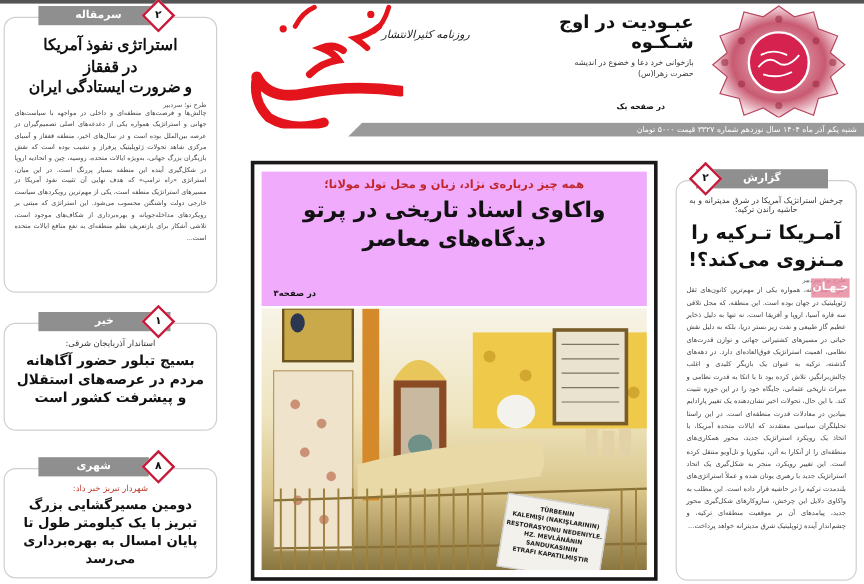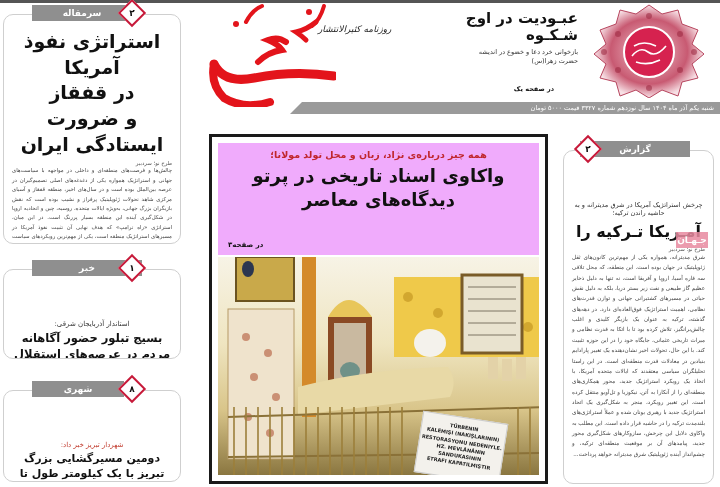--- a/index.html
+++ b/index.html
@@ -18,21 +18,21 @@
     font-size: 9px; font-weight: bold; line-height: 16px; text-align: center; z-index: 3;
   }
   .tagnum {
     position: absolute; width: 20px; height: 20px; transform: rotate(45deg);
     background: #fff; border: 2px solid #c71a3a; z-index: 4;
   }
   .tagnum span {
     display: block; transform: rotate(-45deg); font-size: 9px; font-weight: bold;
     line-height: 16px; text-align: center; color: #111;
   }
-  .kicker { font-size: 7px; color: #333; margin-bottom: 2px; line-height: 1.3; margin-top: 38px; }
+  .kicker { font-size: 7px; color: #333; margin-bottom: 2px; line-height: 1.3; }
   .kicker.red { color: #c0392b; }
   .headline { font-weight: bold; color: #111; line-height: 1.35; }
   .body-text {
     font-size: 5.4px; line-height: 1.75; color: #444; text-align: justify; direction: rtl;
   }
   .byline { font-size: 5.4px; color: #555; text-align: right; margin-top: 3px; }
 
   
   .logo {
     position: absolute; left: 206px; top: 2px; width: 130px; height: 105px;
@@ -93,21 +93,21 @@
 
 <div class="top-rule"></div>
 
 <div class="tagbar" style="left:32px; top:5px; width:100px;">
   <span>سرمقاله</span>
 </div>
 <div class="tagnum" style="left:122px; top:3px;">
     <span>۲</span>
   </div>
 <div class="box" style="left:3px; top:14px; width:178px; height:230px; padding-top:14px;">
-  <div class="headline" style="font-size:19px;">
+  <div class="headline" style="font-size:13px;font-family:Liberation Serif, serif;">
     <div>استراتژی نفوذ آمریکا</div>
     <div>در قفقاز</div>
     <div>و ضرورت ایستادگی ایران</div>
   </div>
   <div class="byline">طرح نو؛ سردبیر</div>
   <div class="body-text">چالش‌ها و فرصت‌های منطقه‌ای و داخلی در مواجهه با سیاست‌های جهانی و استراتژیک همواره یکی از دغدغه‌های اصلی تصمیم‌گیران در عرصه بین‌الملل بوده است و در سال‌های اخیر، منطقه قفقاز و آسیای مرکزی شاهد تحولات ژئوپلیتیک پرفراز و نشیب بوده است که نقش بازیگران بزرگ جهانی، به‌ویژه ایالات متحده، روسیه، چین و اتحادیه اروپا در شکل‌گیری آینده این منطقه بسیار پررنگ است. در این میان، استراتژی «راه ترامپ» که هدف نهایی آن تثبیت نفوذ آمریکا در مسیرهای استراتژیک منطقه است، یکی از مهم‌ترین رویکردهای سیاست خارجی دولت واشنگتن محسوب می‌شود. این استراتژی که مبتنی بر رویکردهای مداخله‌جویانه و بهره‌برداری از شکاف‌های موجود است، تلاشی آشکار برای بازتعریف نظم منطقه‌ای به نفع منافع ایالات متحده است...</div>
 </div>
 
 <div class="tagbar" style="left:32px; top:260px; width:110px;">
   <span>خبر</span>
@@ -279,17 +279,18 @@
 <div class="tagbar" style="left:580px; top:141px; width:110px;">
   <span>گزارش</span>
 </div>
 <div class="tagnum" style="left:578px; top:139px;">
     <span>۲</span>
   </div>
 <div class="box" style="left:563px; top:150px; width:151px; height:334px; padding-top:12px;">
   <div class="kicker" style="font-size:6.5px;">چرخش استراتژیک آمریکا در شرق مدیترانه و به حاشیه راندن ترکیه؛</div>
   <div class="headline" style="font-size:16px; line-height:1.45;">
     <div>آمـریکا تـرکیه را</div>
+    <div>مـنزوی می‌کند؟!</div>
   </div>
   <div class="byline">طرح نو؛ سردبیر</div>
   <div class="body-text" style="font-size:5.6px; line-height:1.85;">شرق مدیترانه، همواره یکی از مهم‌ترین کانون‌های ثقل ژئوپلیتیک در جهان بوده است. این منطقه، که محل تلاقی سه قاره آسیا، اروپا و آفریقا است، نه تنها به دلیل ذخایر عظیم گاز طبیعی و نفت زیر بستر دریا، بلکه به دلیل نقش حیاتی در مسیرهای کشتیرانی جهانی و توازن قدرت‌های نظامی، اهمیت استراتژیک فوق‌العاده‌ای دارد. در دهه‌های گذشته، ترکیه به عنوان یک بازیگر کلیدی و اغلب چالش‌برانگیز، تلاش کرده بود تا با اتکا به قدرت نظامی و میراث تاریخی عثمانی، جایگاه خود را در این حوزه تثبیت کند. با این حال، تحولات اخیر نشان‌دهنده یک تغییر پارادایم بنیادین در معادلات قدرت منطقه‌ای است. در این راستا تحلیلگران سیاسی معتقدند که ایالات متحده آمریکا، با اتخاذ یک رویکرد استراتژیک جدید، محور همکاری‌های منطقه‌ای را از آنکارا به آتن، نیکوزیا و تل‌آویو منتقل کرده است. این تغییر رویکرد، منجر به شکل‌گیری یک اتحاد استراتژیک جدید با رهبری یونان شده و عملاً استراتژی‌های بلندمدت ترکیه را در حاشیه قرار داده است. این مطلب به واکاوی دلایل این چرخش، سازوکارهای شکل‌گیری محور جدید، پیامدهای آن بر موقعیت منطقه‌ای ترکیه، و چشم‌انداز آینده ژئوپلیتیک شرق مدیترانه خواهد پرداخت...</div>
 </div>
 <div class="jump-tab">جـهـان</div>
 
 </body></html>

